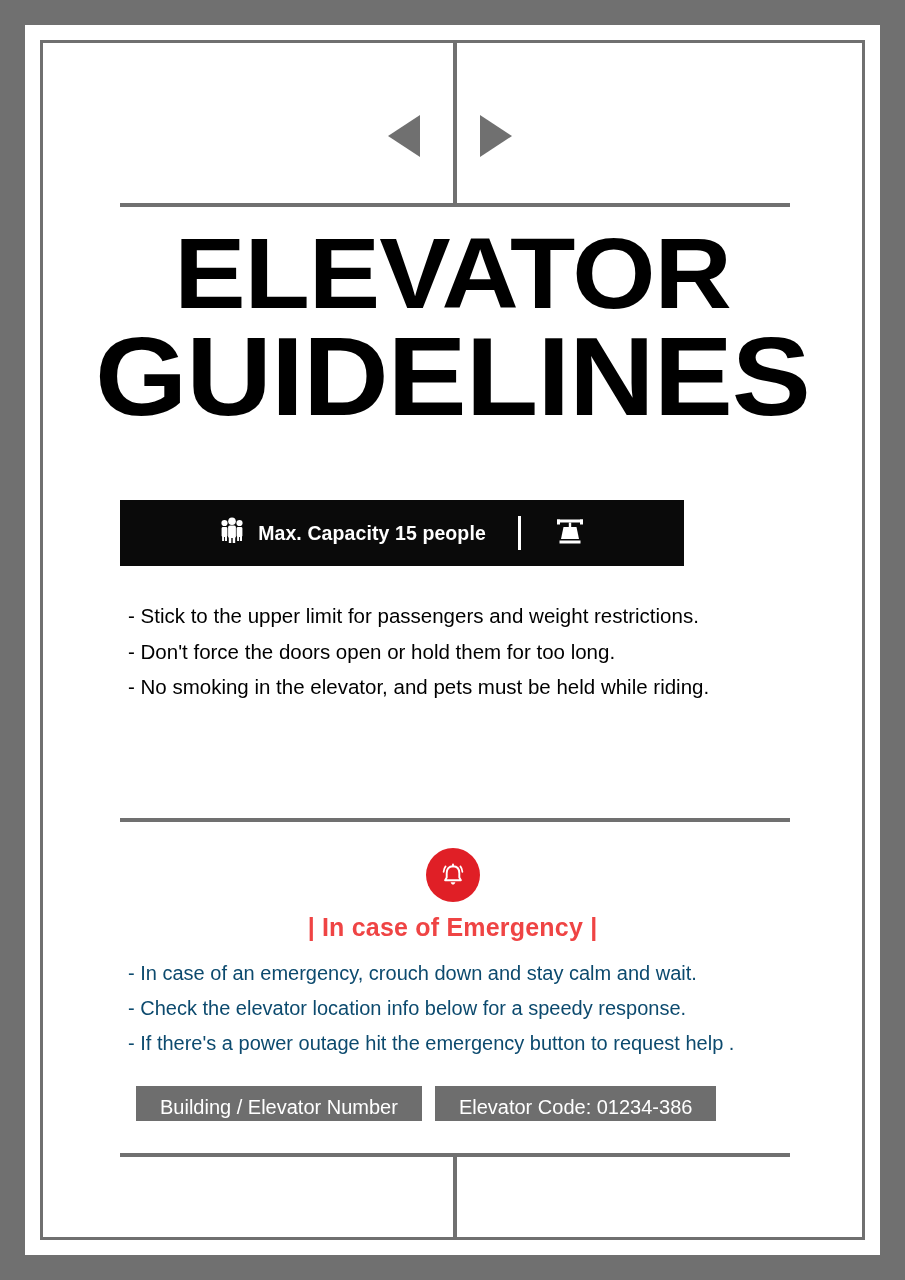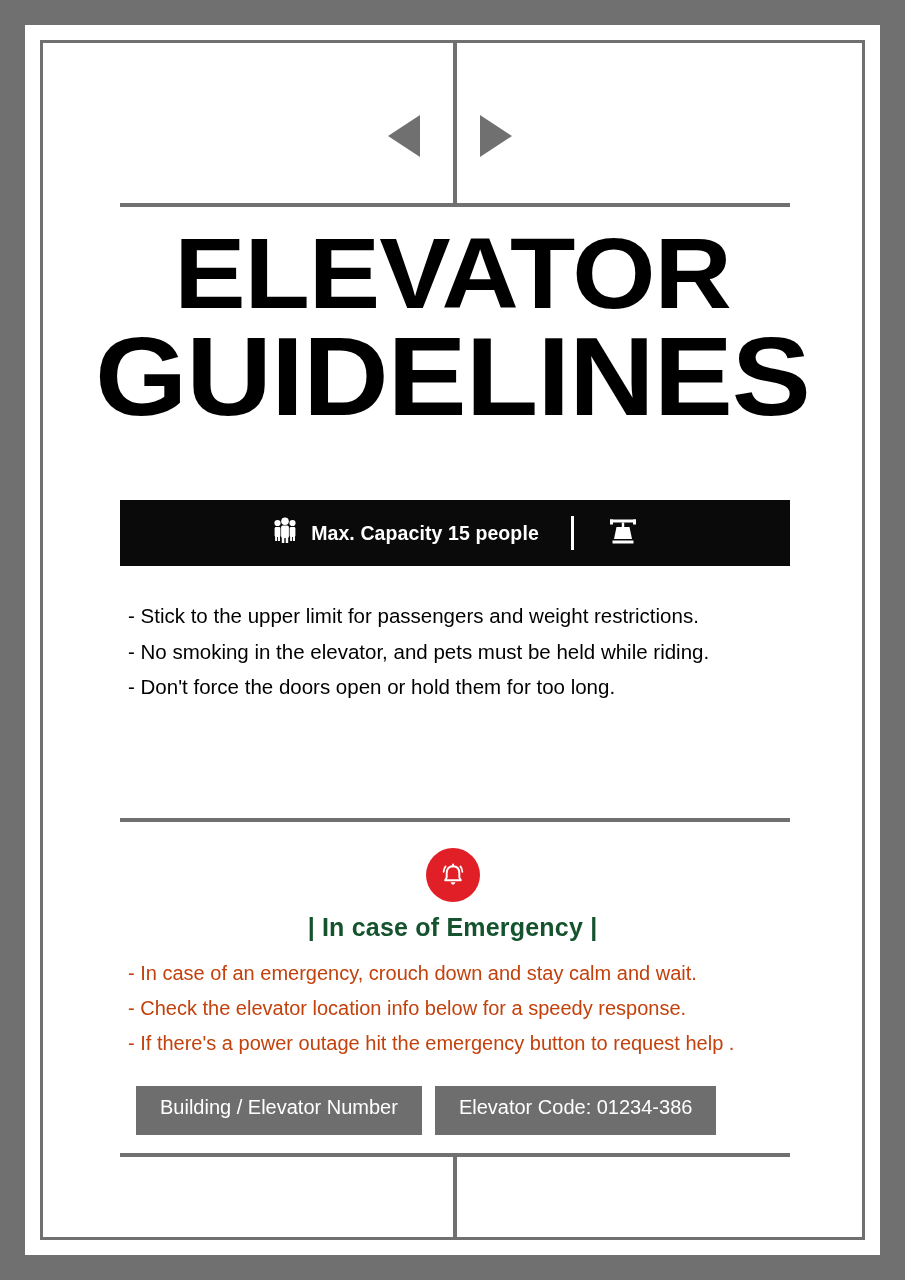--- a/index.html
+++ b/index.html
@@ -98,21 +98,21 @@
     white-space: nowrap;
   }
   #title-line-1 { font-size: 101px; }
   #title-line-2 { font-size: 112px; }
 
   
   #capacity-bar {
     position: absolute;
     left: 77px;
     top: 457px;
-    width: 670px;
+    width: 564px;
     height: 66px;
     background: #0a0a0a;
     display: flex;
     align-items: center;
     justify-content: center;
     box-sizing: border-box;
   }
   .cap-item {
     display: flex;
     align-items: center;
@@ -169,51 +169,51 @@
     display: flex;
     align-items: center;
     justify-content: center;
   }
   #emergency-heading {
     position: absolute;
     left: 0;
     top: 870px;
     width: 100%;
     text-align: center;
-    color: #14532d;
+    color: #ef4444;
     font-size: 25px;
     font-weight: bold;
     letter-spacing: 0.2px;
   }
   #emergency-list {
     position: absolute;
     left: 85px;
     top: 913px;
     width: 690px;
   }
   .emg-line {
-    color: #c2410c;
+    color: #0c4a6e;
     font-size: 20px;
     line-height: 35px;
     white-space: nowrap;
   }
 
   
   #tag-row {
     position: absolute;
     left: 93px;
     top: 1043px;
     display: flex;
     gap: 13px;
   }
   .tag-box {
     background: #6E6E6E;
     color: #ffffff;
     font-size: 20px;
-    padding: 10px 24px 16px 24px;
+    padding: 10px 24px 2px 24px;
     white-space: nowrap;
   }
 
   
   #bottom-line {
     position: absolute;
     left: 77px;
     top: 1110px;
     width: 670px;
     height: 4px;
@@ -278,22 +278,22 @@
             <rect x="15.8" y="6.5" width="2.4" height="5" fill="#fff"></rect>
             <path d="M10.5 11 L23.5 11 L26 23 L8 23 Z" fill="#fff"></path>
             <rect x="6.5" y="24.5" width="21" height="3" fill="#fff"></rect>
           </svg>
         </span>
       </div>
     </div>
 
     <div id="rules-list">
       <div class="rule-line">- Stick to the upper limit for passengers and weight restrictions.</div>
+      <div class="rule-line">- Don't force the doors open or hold them for too long.</div>
       <div class="rule-line">- No smoking in the elevator, and pets must be held while riding.</div>
-      <div class="rule-line">- Don't force the doors open or hold them for too long.</div>
     </div>
 
     <div id="mid-divider"></div>
 
     <div id="bell-badge">
       <svg width="34" height="34" viewBox="0 0 34 34">
         <path d="M17 8.2 C21.2 8.2 23.3 11.2 23.3 15.2 L23.3 19.6 L24.9 22.3 L9.1 22.3 L10.7 19.6 L10.7 15.2 C10.7 11.2 12.8 8.2 17 8.2 Z" fill="none" stroke="#fff" stroke-width="1.9" stroke-linejoin="round"></path>
         <path d="M14.6 24.2 C15.1 25.9 16 26.6 17 26.6 C18 26.6 18.9 25.9 19.4 24.2 Z" fill="#fff"></path>
         <path d="M17 6.4 L17 8.4" stroke="#fff" stroke-width="1.9" stroke-linecap="round"></path>
         <path d="M9.6 8.4 C8.3 10 7.7 11.8 7.6 13.9" fill="none" stroke="#fff" stroke-width="1.7" stroke-linecap="round"></path>

